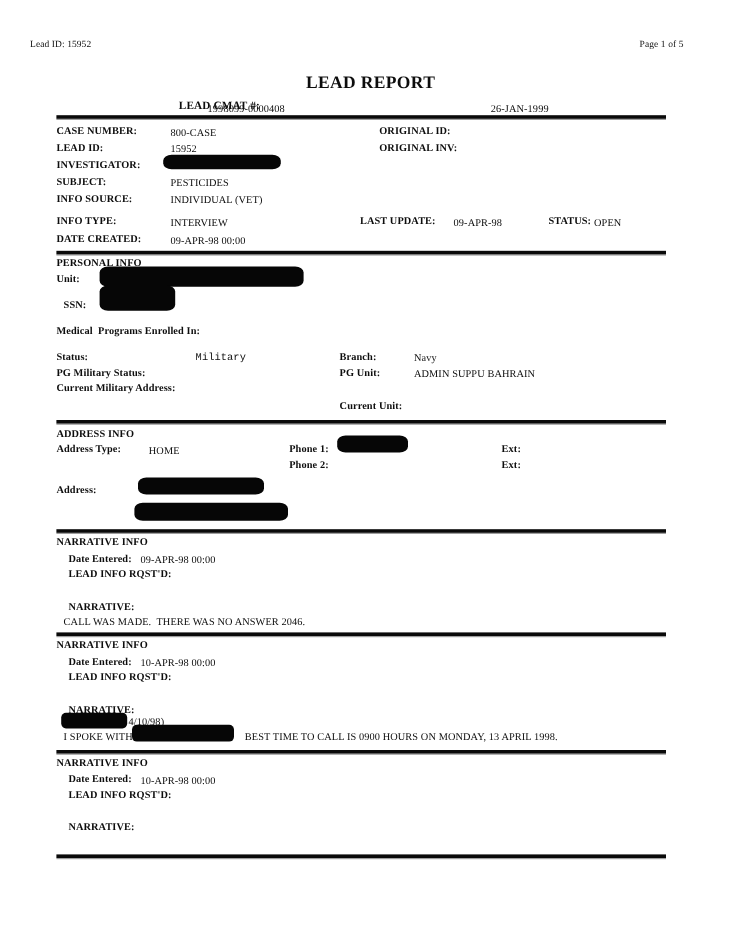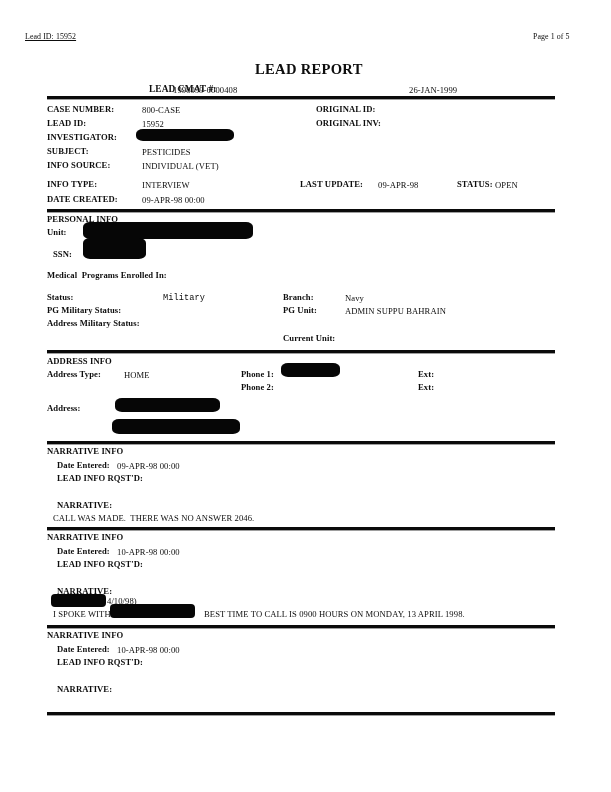--- a/index.html
+++ b/index.html
@@ -65,21 +65,21 @@
     background: #060606;
     border-radius: 7px / 5px;
   }
   .redact.sq { border-radius: 4px / 4px; }
 </style>
 </head>
 <body>
 
 <div class="page">
 
-  <div class="t sm" style="left:25px; top:33px;text-decoration:underline;">Lead ID: 15952</div>
+  <div class="t sm" style="left:25px; top:33px;">Lead ID: 15952</div>
   <div class="t sm" style="left:533px; top:33px;">Page 1 of 5</div>
 
   <div class="t title" style="left:255px; top:62px;">LEAD REPORT</div>
 
   <div class="t cmat" style="left:101px; top:85px;margin-left:48px;">LEAD CMAT #:</div>
   <div class="t" style="left:173px; top:85.5px;">1998099-0000408</div>
   <div class="t" style="left:409px; top:86px;text-align:right;">26-JAN-1999</div>
 
   <div class="rule thick" style="top:96px;"></div>
 
@@ -127,21 +127,21 @@
   <div class="t b" style="left:47px; top:293px;">Status:</div>
   <div class="t" style="left:163px; top:293.5px;font-family:Liberation Mono, monospace;">Military</div>
   <div class="t b" style="left:283px; top:293px;">Branch:</div>
   <div class="t" style="left:345px; top:293.5px;">Navy</div>
 
   <div class="t b" style="left:47px; top:306px;">PG Military Status:</div>
   <div class="t" style="left:163px; top:306.5px;"></div>
   <div class="t b" style="left:283px; top:306px;">PG Unit:</div>
   <div class="t" style="left:345px; top:306.5px;">ADMIN SUPPU BAHRAIN</div>
 
-  <div class="t b" style="left:47px; top:319px;">Address Military Status:</div>
+  <div class="t b" style="left:47px; top:319px;">Current Military Address:</div>
   <div class="t" style="left:163px; top:319.5px;"></div>
 
   <div class="t b" style="left:283px; top:334px;">Current Unit:</div>
   <div class="t" style="left:345px; top:334.5px;"></div>
 
   <div class="rule thick" style="top:350px;"></div>
 
   <div class="t b" style="left:47px; top:357px;">ADDRESS INFO</div>
 
   <div class="t b" style="left:47px; top:370px;">Address Type:</div>

